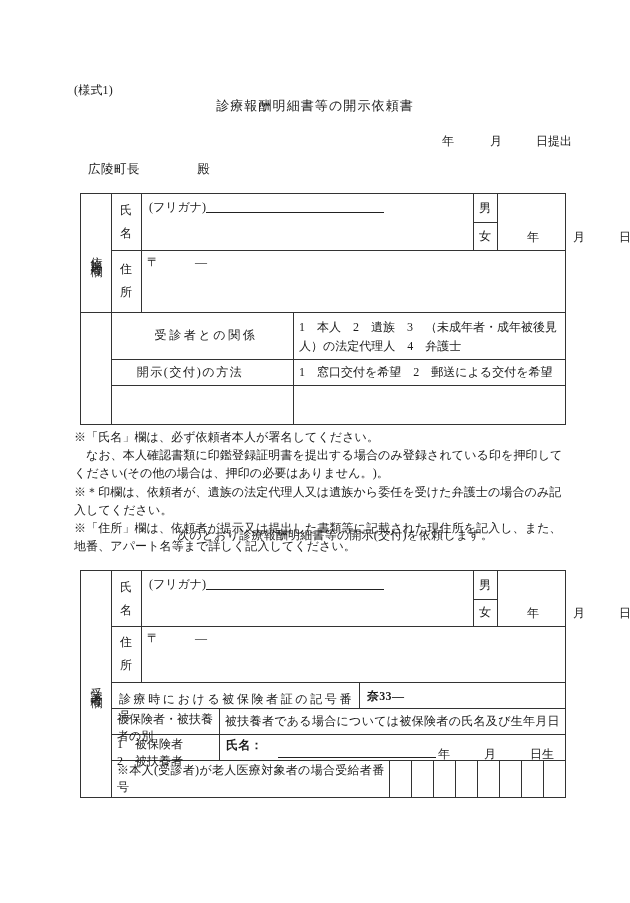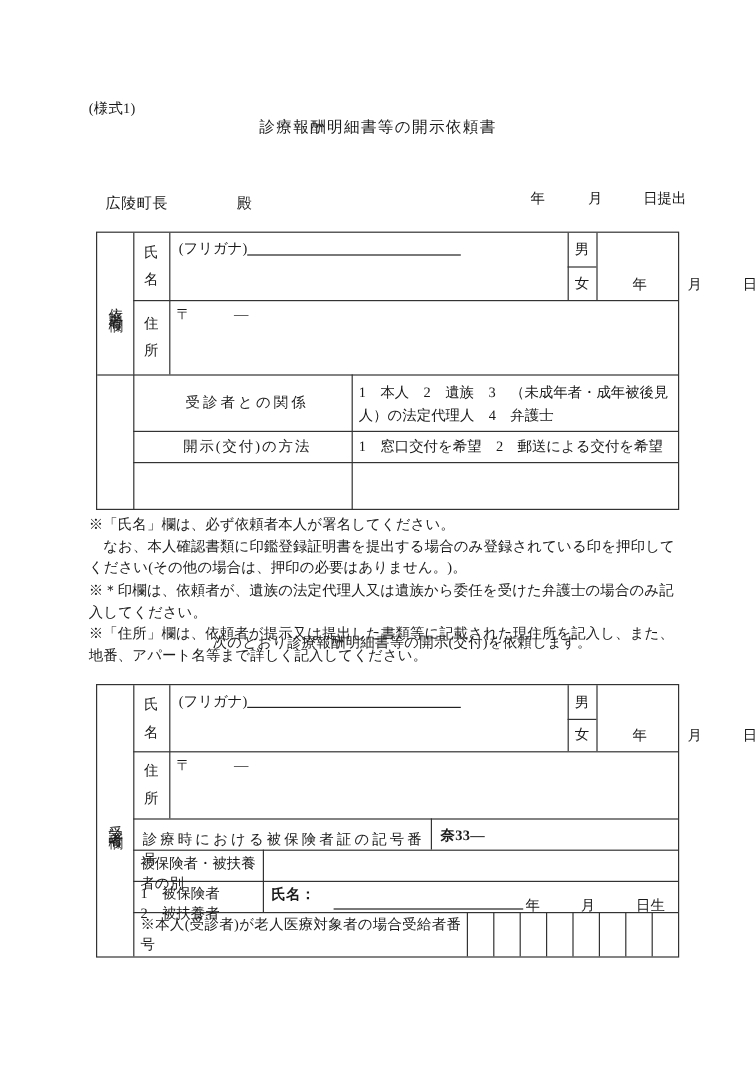--- a/index.html
+++ b/index.html
@@ -34,21 +34,20 @@
     top: 97px;
     text-align: center;
     font-size: 13px;
     letter-spacing: 1.1px;
   }
   .submit-date-line {
     position: absolute;
     right: 58px;
     top: 133px;
     font-size: 12px;
-    margin-top: 24px;
   }
   .submit-date-line .gap-a { display: inline-block; width: 30px; }
   .submit-date-line .gap-b { display: inline-block; width: 28px; }
 
   .addressee {
     position: absolute;
     left: 88px;
     top: 161px;
     font-size: 12.5px;
     letter-spacing: 0.5px;
@@ -264,21 +263,21 @@
       <span>〒</span><span class="dash"></span><span>—</span>
     </div>
 
     <div class="ymd" style="left:446px; top:35px;">
       <span>年</span><span class="g1"></span><span>月</span><span class="g2"></span><span>日生</span>
     </div>
 
     <div class="label-spaced" style="left:38px; top:118px; width:174px; height:47px; justify-content:center;">受診者との関係</div>
     <div class="cell" style="left:218px; top:124px; width:262px; line-height:1.55;">1　本人　2　遺族　3　（未成年者・成年被後見人）の法定代理人　4　弁護士</div>
 
-    <div class="label-plain" style="left:38px; top:165px; width:174px; height:26px; justify-content:center; letter-spacing:1.6px;">開示(交付)の方法</div>
+    <div class="label-plain" style="left:22px; top:165px; width:174px; height:26px; justify-content:center; letter-spacing:1.6px;">開示(交付)の方法</div>
     <div class="cell" style="left:218px; top:170px; width:262px;">1　窓口交付を希望　2　郵送による交付を希望</div>
 
     <div class="cell" style="left:38px; top:196px; width:174px; text-align:center; letter-spacing:1.8px;">
     </div>
     <div class="cell" style="left:218px; top:196px; width:262px; height:34px;"></div>
   </div>
 
   <div class="notes">
     <p>※「氏名」欄は、必ず依頼者本人が署名してください。</p>
     <p class="indent">なお、本人確認書類に印鑑登録証明書を提出する場合のみ登録されている印を押印してください(その他の場合は、押印の必要はありません。)。</p>
@@ -335,20 +334,21 @@
       <span>年</span><span class="g1"></span><span>月</span><span class="g2"></span><span>日生</span>
     </div>
 
     <div class="label-spaced" style="left:38px; top:124px; width:240px; height:26px;">診療時における被保険者証の記号番号</div>
     <div class="val" style="left:286px; top:117px;">奈33—</div>
 
     <div class="cell" style="left:36px; top:140px; width:102px; line-height:1.38;">
       <div>被保険者・被扶養</div>
       <div>者の別</div>
     </div>
+    <div class="label-plain" style="left:144px; top:137px; width:338px; height:26px;">被扶養者である場合については被保険者の氏名及び生年月日</div>
 
     <div class="cell" style="left:36px; top:165px; width:102px; line-height:1.38;">
       <div>1　被保険者</div>
       <div>2　被扶養者</div>
     </div>
     <div class="val" style="left:145px; top:166px;">氏名：</div>
     <div class="ymd-underline" style="left:197px; top:186px; width:158px;"></div>
     <div class="ymd" style="left:357px; top:175px;">
       <span>年</span><span class="g1"></span><span>月</span><span class="g2"></span><span>日生</span>
     </div>

